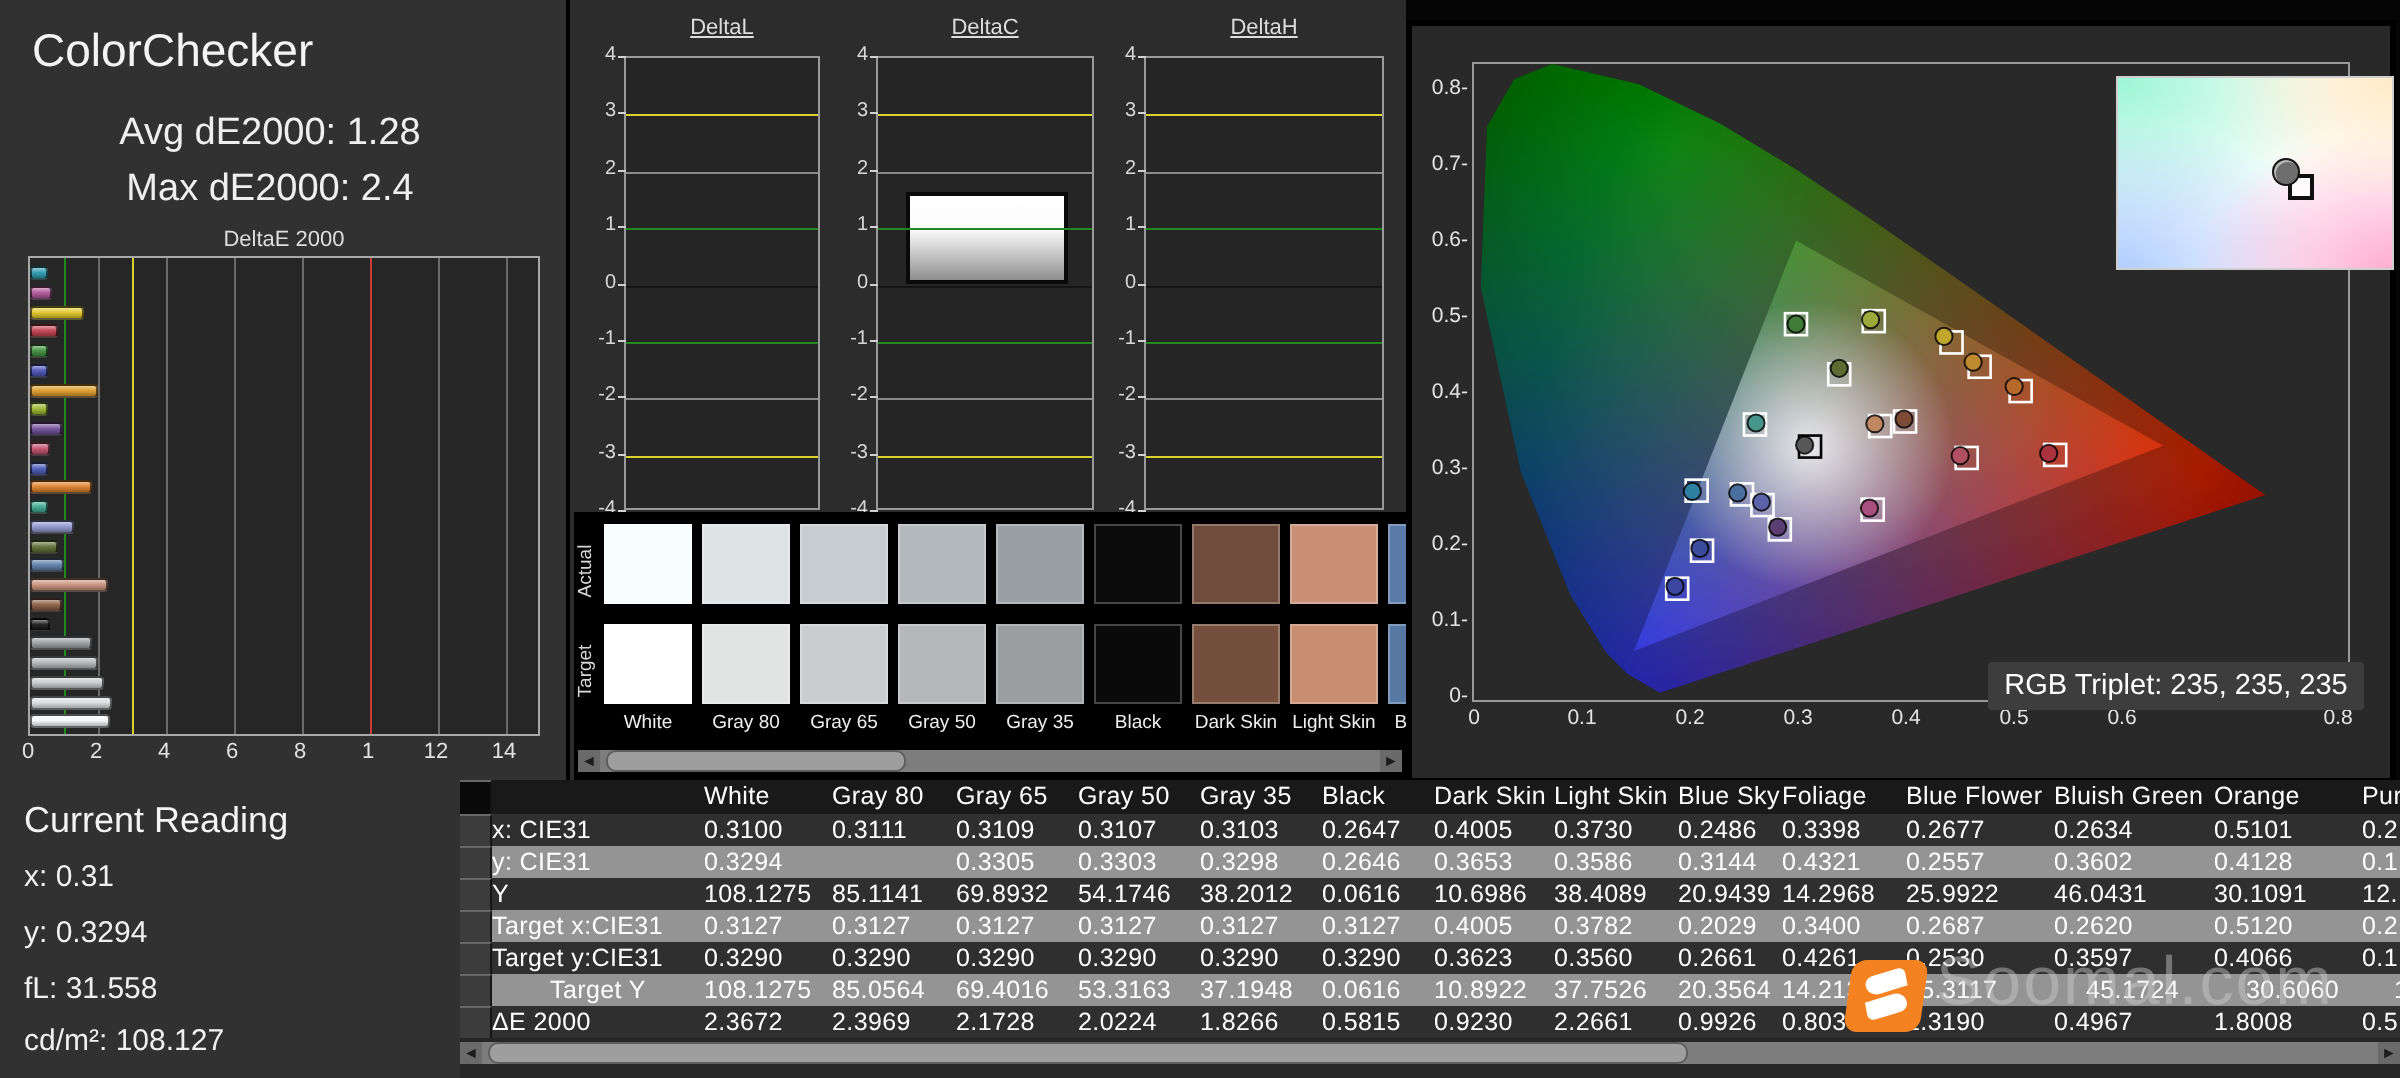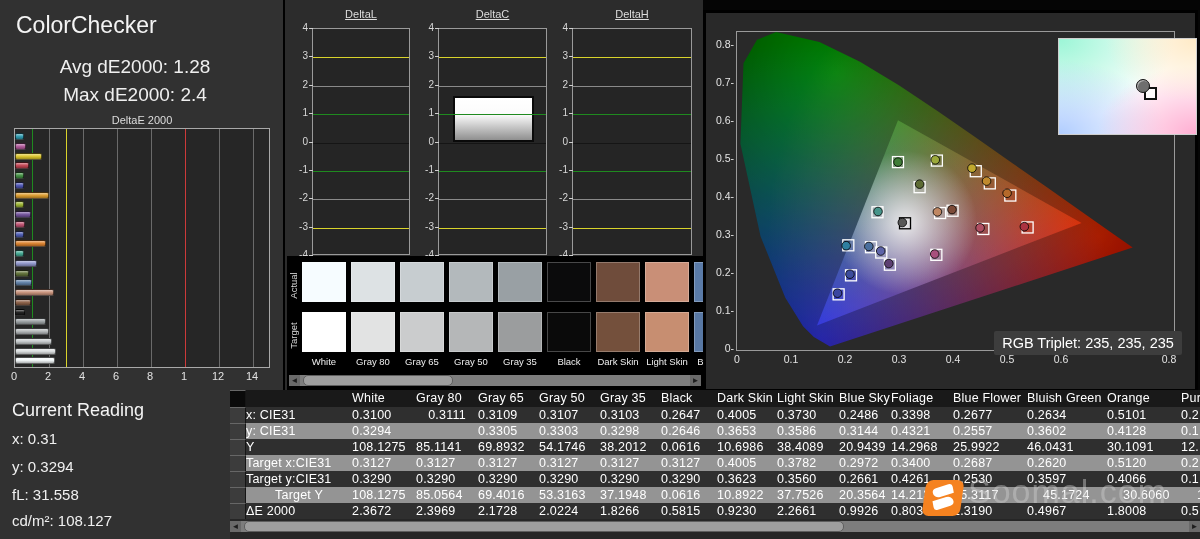--- a/index.html
+++ b/index.html
@@ -389,21 +389,21 @@
           <div class="tcell" style="width: 62px;">Foliage</div>
           <div class="tcell" style="width: 74px;">Blue Flower</div>
           <div class="tcell" style="width: 80px;">Bluish Green</div>
           <div class="tcell" style="width: 74px;">Orange</div>
           <div class="tcell" style="width: 60px;">Pur</div>
         </div>
         <div class="trow" style="top: 17px; height: 16px; background: rgb(47, 47, 47);">
           <div class="tcell gutter"></div>
           <div class="tcell" style="width: 106px;">x: CIE31</div>
           <div class="tcell" style="width: 64px;">0.3100</div>
-          <div class="tcell" style="width: 62px; text-align: center;">0.3111</div>
+          <div class="tcell" style="width: 62px;">0.3111</div>
           <div class="tcell" style="width: 61px;">0.3109</div>
           <div class="tcell" style="width: 61px;">0.3107</div>
           <div class="tcell" style="width: 61px;">0.3103</div>
           <div class="tcell" style="width: 56px;">0.2647</div>
           <div class="tcell" style="width: 60px;">0.4005</div>
           <div class="tcell" style="width: 62px;">0.3730</div>
           <div class="tcell" style="width: 52px;">0.2486</div>
           <div class="tcell" style="width: 62px;">0.3398</div>
           <div class="tcell" style="width: 74px;">0.2677</div>
           <div class="tcell" style="width: 80px;">0.2634</div>
@@ -450,21 +450,21 @@
           <div class="tcell gutter"></div>
           <div class="tcell" style="width: 106px;">Target x:CIE31</div>
           <div class="tcell" style="width: 64px;">0.3127</div>
           <div class="tcell" style="width: 62px;">0.3127</div>
           <div class="tcell" style="width: 61px;">0.3127</div>
           <div class="tcell" style="width: 61px;">0.3127</div>
           <div class="tcell" style="width: 61px;">0.3127</div>
           <div class="tcell" style="width: 56px;">0.3127</div>
           <div class="tcell" style="width: 60px;">0.4005</div>
           <div class="tcell" style="width: 62px;">0.3782</div>
-          <div class="tcell" style="width: 52px;">0.2972</div>
+          <div class="tcell" style="width: 52px;">0.2029</div>
           <div class="tcell" style="width: 62px;">0.3400</div>
           <div class="tcell" style="width: 74px;">0.2687</div>
           <div class="tcell" style="width: 80px;">0.2620</div>
           <div class="tcell" style="width: 74px;">0.5120</div>
           <div class="tcell" style="width: 60px;">0.2</div>
         </div>
         <div class="trow" style="top: 81px; height: 16px; background: rgb(47, 47, 47);">
           <div class="tcell gutter"></div>
           <div class="tcell" style="width: 106px;">Target y:CIE31</div>
           <div class="tcell" style="width: 64px;">0.3290</div>

